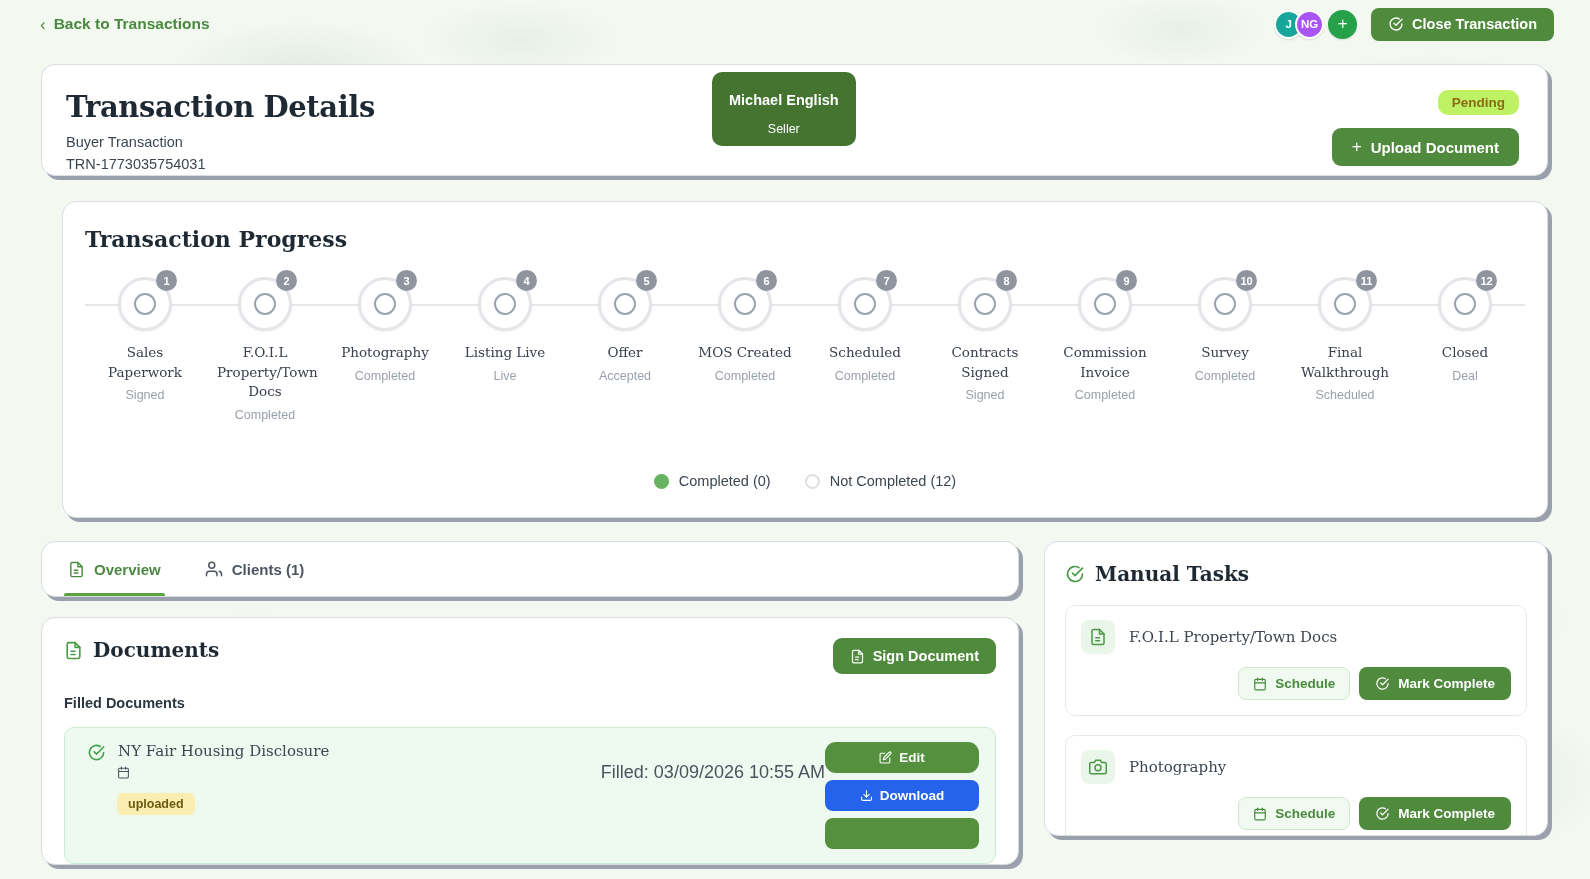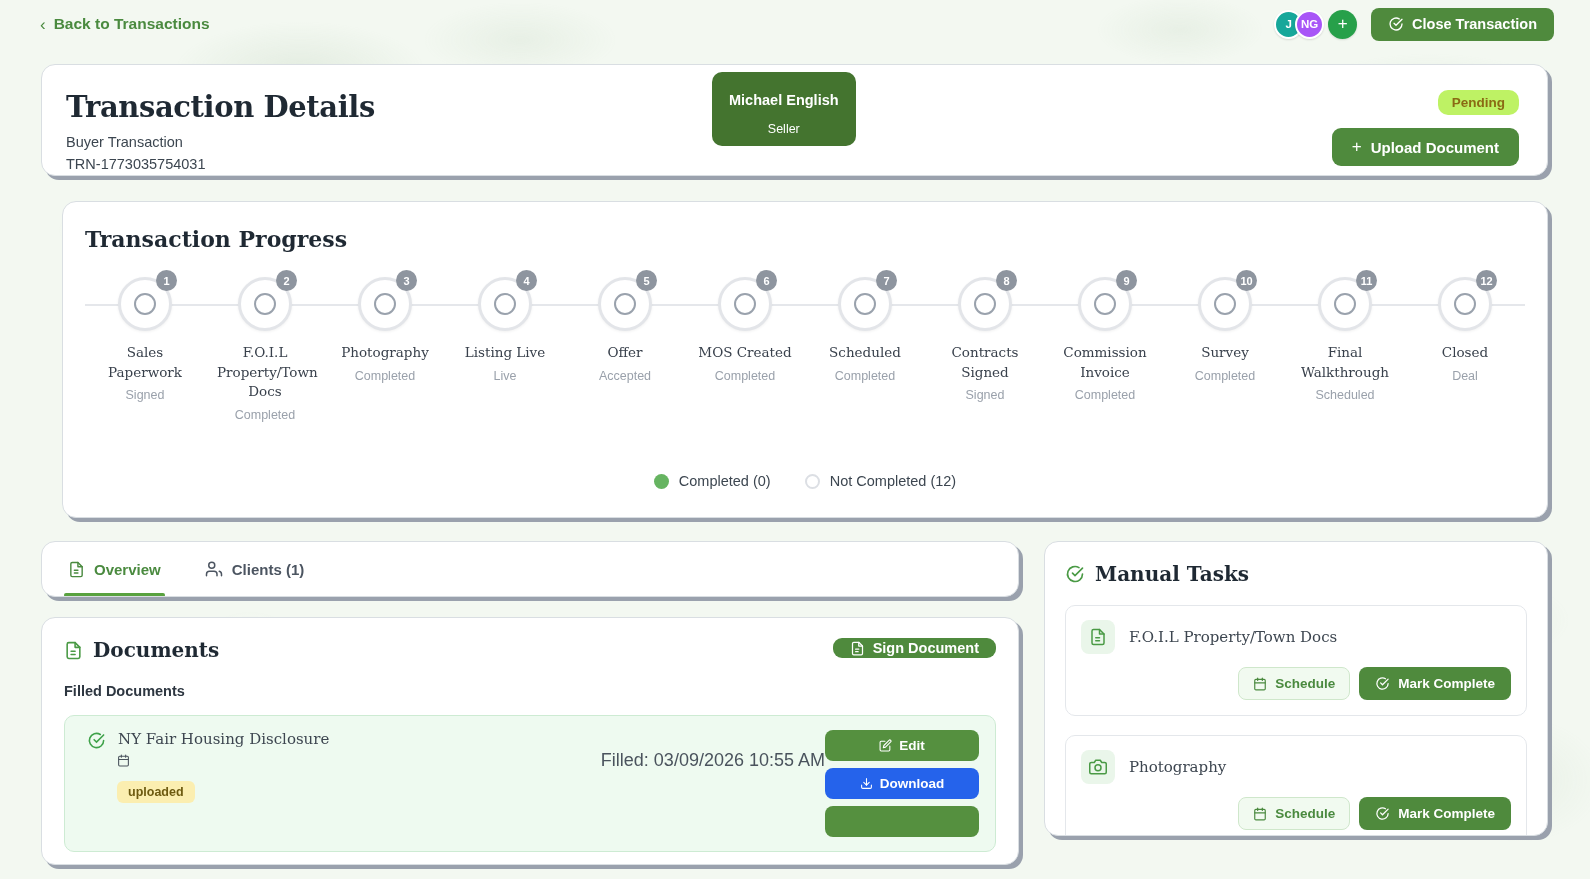--- a/index.html
+++ b/index.html
@@ -266,21 +266,21 @@
     background: #59a23f;
     border-radius: 2px;
   }
 
   .docs-card { margin-top: 20px; padding: 20px 22px 0 22px; height: 248px; overflow: hidden; }
   .docs-head { display: flex; align-items: flex-start; justify-content: space-between; }
   .docs-title { display: flex; align-items: center; gap: 10px; }
   .docs-title-text { font-family: "DejaVu Serif", serif; font-size: 20px; font-weight: 700; color: #1f2933; }
   .sign-btn {
     background: #4f8a3d; color: #fff; border: none; border-radius: 9px;
-    height: 20px; padding: 0 17px; font-size: 14.5px; font-weight: 700;
+    height: 36px; padding: 0 17px; font-size: 14.5px; font-weight: 700;
     font-family: "Liberation Sans", sans-serif;
     display: flex; align-items: center; gap: 8px; cursor: pointer;
   }
   .filled-label { margin-top: 21px; font-size: 14.5px; font-weight: 700; color: #2d3640; }
 
   .doc-item {
     margin-top: 16px;
     background: #eefaf0;
     border: 1px solid #cdebd3;
     border-radius: 10px;
@@ -304,21 +304,21 @@
     font-weight: 700;
   }
   .doc-actions { flex: 0 0 154px; display: flex; flex-direction: column; gap: 7px; }
   .act-btn {
     border: none; border-radius: 8px; height: 31px;
     font-size: 13.5px; font-weight: 700; color: #fff;
     font-family: "Liberation Sans", sans-serif;
     display: flex; align-items: center; justify-content: center; gap: 7px;
     cursor: pointer;
   }
-  .act-edit { background: #55903f; }
+  .act-edit { background: #55903f; border-radius: 11px; }
   .act-download { background: #2563eb; }
   .act-third { background: #55903f; }
 
   
   .tasks-card { padding: 20px 20px 0 20px; height: 295px; overflow: hidden; }
   .tasks-title { display: flex; align-items: center; gap: 10px; }
   .tasks-title-text { font-family: "DejaVu Serif", serif; font-size: 20px; font-weight: 700; color: #1f2933; }
   .task-item {
     margin-top: 19px;
     border: 1px solid #e4e7eb;

